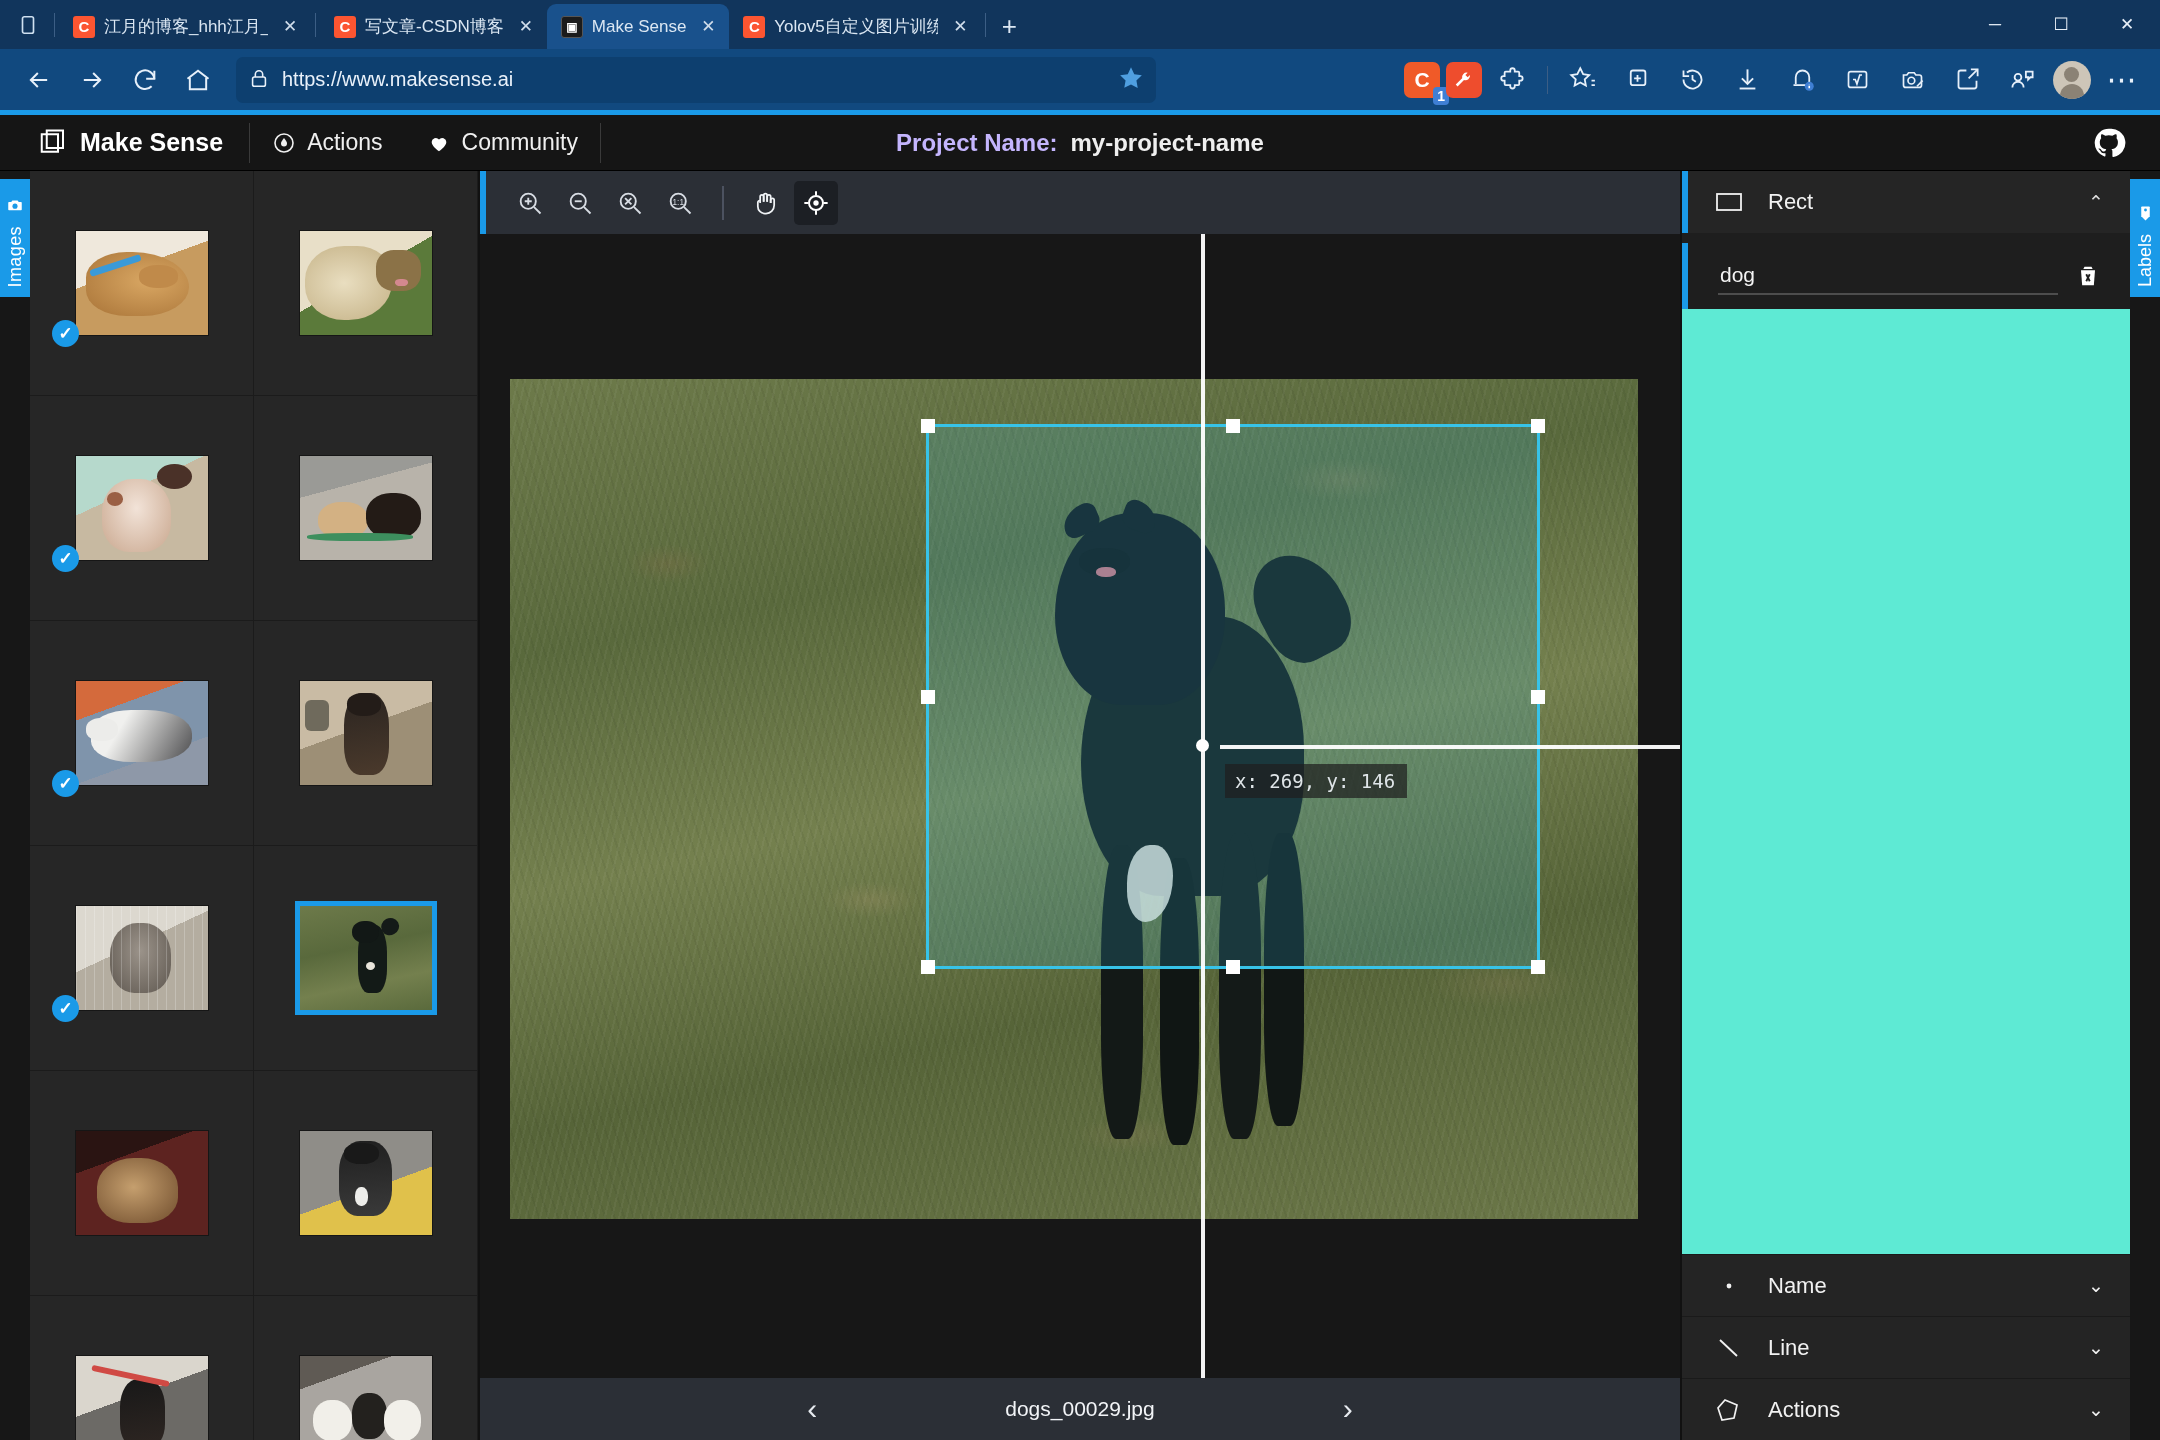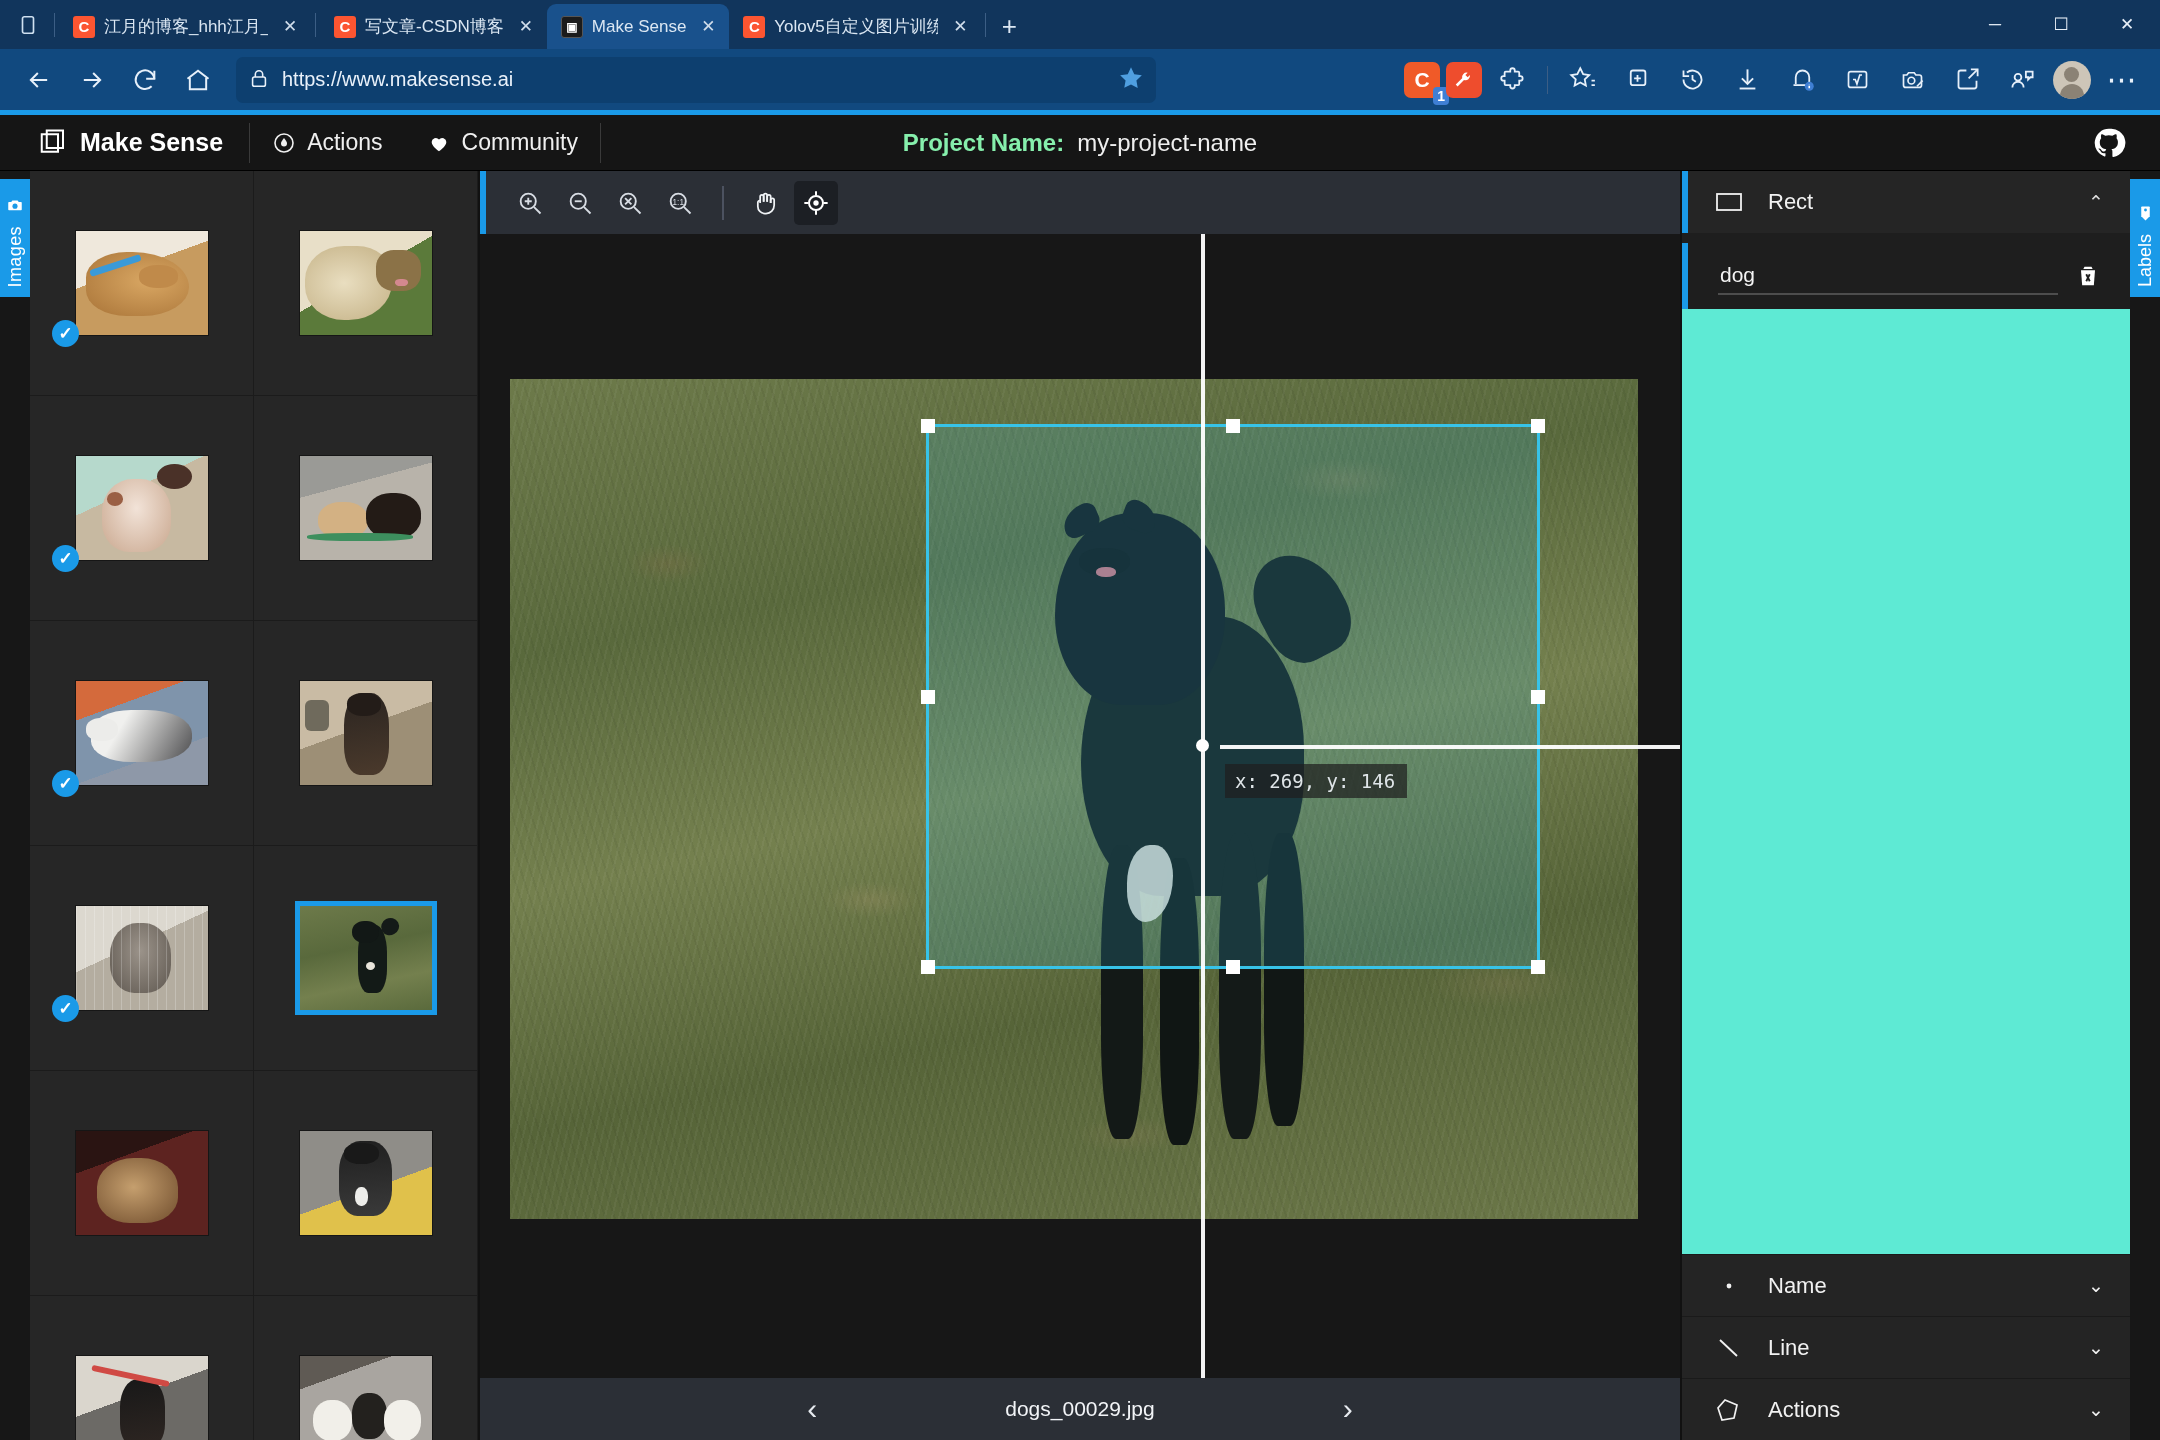--- a/index.html
+++ b/index.html
@@ -80,22 +80,22 @@
     height: 56px; background: #151515; display: flex; align-items: center;
     flex: none; position: relative; border-bottom: 1px solid #000;
   }
   .brand { display: flex; align-items: center; gap: 12px; padding: 0 26px 0 38px;
     color: #fff; font-size: 25px; font-weight: bold; }
   .hdr-sep { width: 1px; height: 40px; background: #3a3a3a; }
   .hdr-link { display: flex; align-items: center; gap: 11px; color: #f0f0f0;
     font-size: 23px; padding: 0 22px; }
   .project-name { position: absolute; left: 50%; transform: translateX(-50%);
     display: flex; align-items: center; gap: 13px; white-space: nowrap; }
-  .project-name .lbl { color: #86efac; font-size: 24px; font-weight: bold; }
-  .project-name .val { color: #efefef; font-size: 24px; }
+  .project-name .lbl { color: #c4b5fd; font-size: 24px; font-weight: bold; }
+  .project-name .val { color: #efefef; font-size: 24px; font-weight: bold; }
   .gh-logo { position: absolute; right: 34px; width: 34px; height: 34px; color: #fff; }
 
   .app-body { flex: 1 1 auto; display: flex; min-height: 0; }
 
   
   .side-tab {
     width: 30px; flex: none; background: #171717; display: flex;
     flex-direction: column; align-items: stretch; padding-top: 8px;
   }
   .side-tab-btn {

